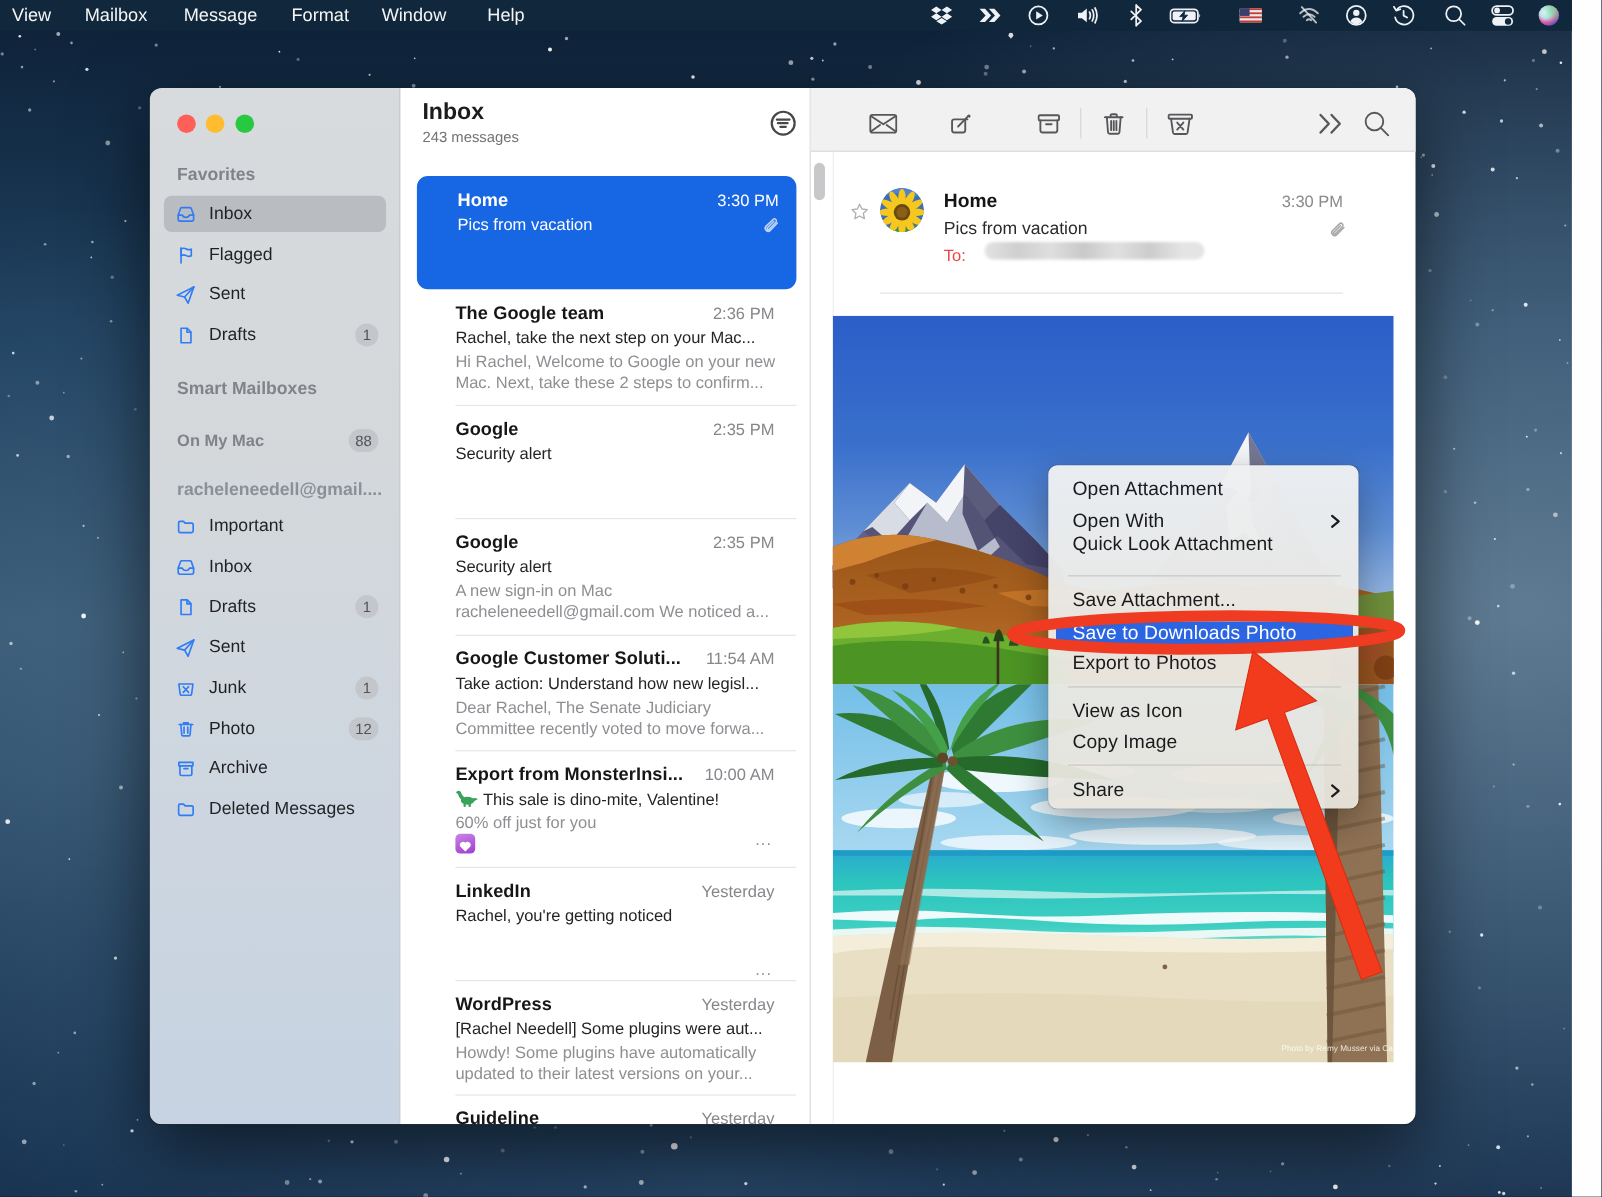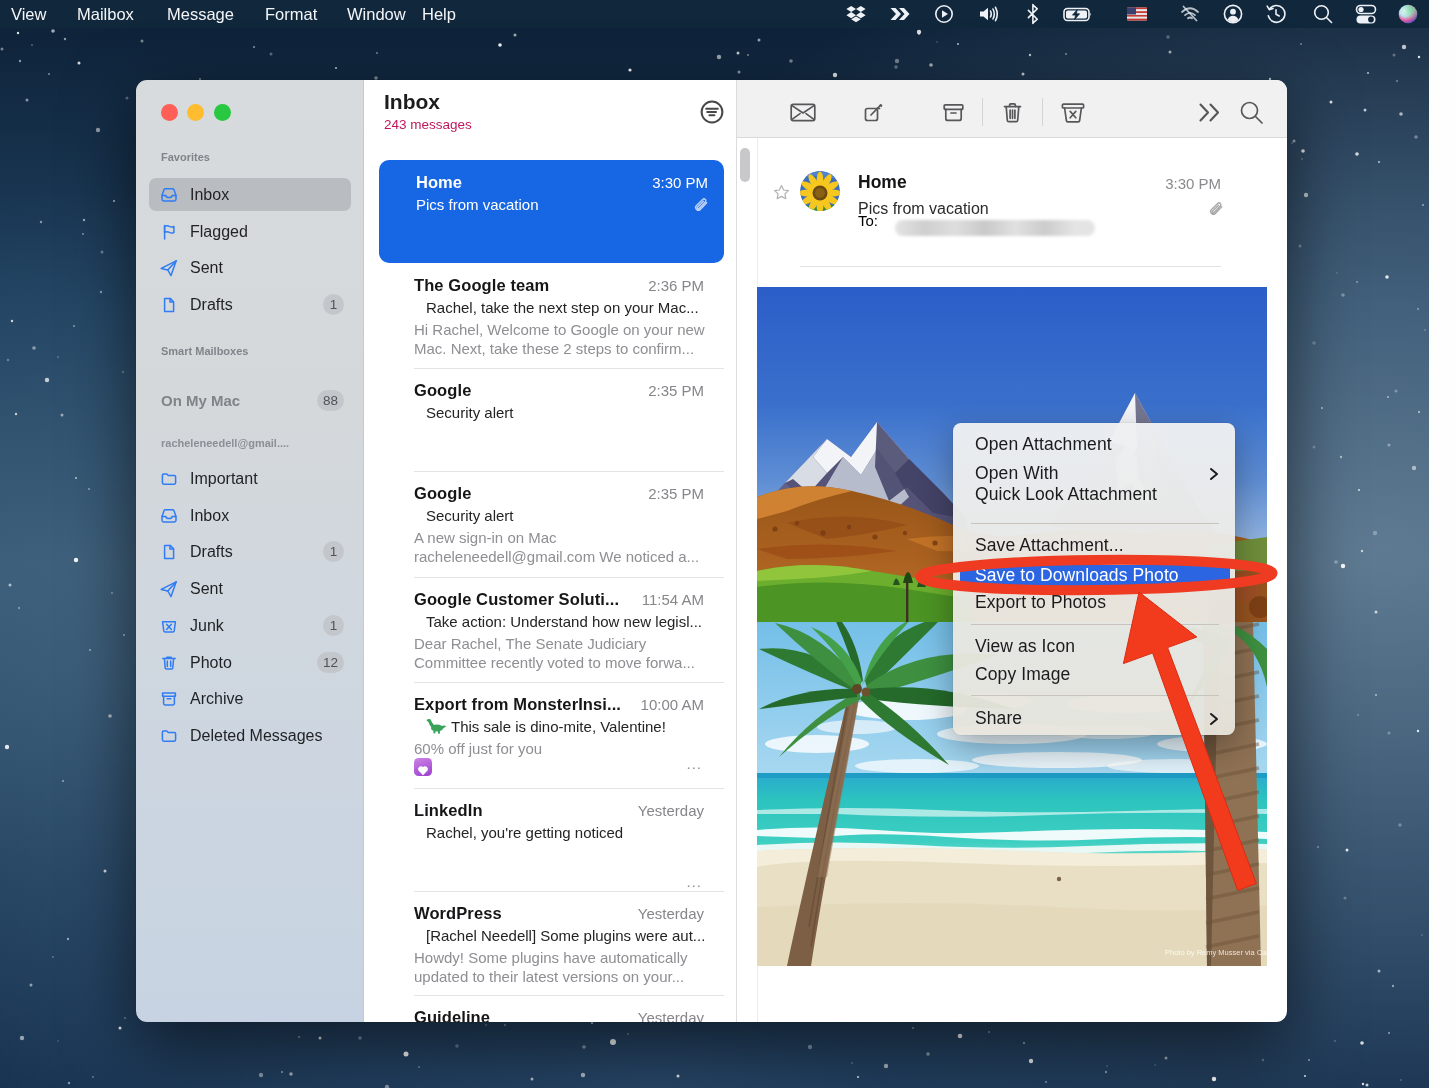--- a/index.html
+++ b/index.html
@@ -1,45 +1,45 @@
 <!DOCTYPE html>
 <html><head><meta charset="utf-8"><style>*{margin:0;padding:0;box-sizing:border-box}
 html,body{width:1456px;height:1088px;overflow:hidden;background:#0d2036}
 #root{position:relative;width:1456px;height:1088px;overflow:hidden;font-family:"Liberation Sans",sans-serif;-webkit-font-smoothing:antialiased}
 .abs{position:absolute}
 #menubar{position:absolute;left:0;top:0;width:1429px;height:28px;background:#11273c;color:#f4f6f8;font-size:16.5px}
 #menubar .mi{position:absolute;top:3.5px;line-height:21px}
 #win{position:absolute;left:136px;top:80px;width:1151px;height:942px;border-radius:11px;overflow:hidden;box-shadow:0 22px 70px rgba(0,0,0,.6),0 0 1px rgba(0,0,0,.4)}
 #sidebar{position:absolute;left:0;top:0;width:227px;height:942px;background:linear-gradient(180deg,#d8dbde 0%,#d4d8db 35%,#cdd6e0 70%,#c7d3e2 100%)}
-.sbhead{position:absolute;left:25px;font-size:11px;font-weight:bold;color:#80848a}
+.sbhead{position:absolute;left:25px;font-size:16px;font-weight:bold;color:#80848a}
 .sbrow{position:absolute;left:13px;width:202px;height:33px;border-radius:7px;color:#1f2124;font-size:16px}
 .sbrow .ic{position:absolute;left:10px;top:7px;width:19px;height:19px}
 .sbrow .lb{position:absolute;left:41px;top:6px;line-height:21px}
 .sbrow .badge{position:absolute;right:7px;top:6px;height:21px;min-width:21px;padding:0 6px;border-radius:11px;background:#c3c7cc;color:#505358;font-size:13.5px;text-align:center;line-height:21px}
 .sbsel{background:#b9bdc2}
 .tl{position:absolute;top:24px;width:17px;height:17px;border-radius:50%}
 #list{position:absolute;left:227px;top:0;width:374px;height:942px;background:#fff;border-left:1px solid #c8c8ca;border-right:1px solid #dcdcde}
 #list .lh-title{position:absolute;left:20px;top:10px;font-size:21px;font-weight:bold;color:#1c1c1e}
-#list .lh-sub{position:absolute;left:20px;top:37px;font-size:13.5px;color:#be185d}
+#list .lh-sub{position:absolute;left:20px;top:37px;font-size:13.5px;color:#737373}
 .msg{position:absolute;left:50px;right:14px}
 .msg .t1{position:absolute;left:0;top:0;font-size:16.5px;font-weight:bold;color:#161618;letter-spacing:.1px}
 .msg .tm{position:absolute;right:1px;top:1px;font-size:15px;color:#86868b}
-.msg .t2{position:absolute;left:12px;top:23px;font-size:15px;color:#242426}
+.msg .t2{position:absolute;left:0;top:23px;font-size:15px;color:#242426}
 .msg .t3{position:absolute;left:0;top:45px;font-size:15px;color:#8e8e93;line-height:18.5px;width:305px}
 .msg .tm{right:18px}
 .sep{position:absolute;left:50px;width:310px;height:1px;background:#e4e4e6}
 #selcard{position:absolute;left:15px;top:80px;width:345px;height:103px;border-radius:10px;background:#1766e3;color:#fff}
 #read{position:absolute;left:601px;top:0;width:550px;height:942px;background:#fff}
 #toolbar{position:absolute;left:0;top:0;width:550px;height:58px;background:#f1f1f2;border-bottom:1px solid #d9d9db}
 .tdiv{position:absolute;top:18px;width:1px;height:28px;background:#d4d4d6}
 #vhair{position:absolute;left:20px;top:58px;width:1px;height:884px;background:#ededee}
 #scrollpill{position:absolute;left:3px;top:68px;width:10px;height:34px;border-radius:5px;background:#c8c8ca}
 .hdr-t1{position:absolute;left:121px;top:92px;font-size:17.5px;font-weight:bold;color:#151517}
 .hdr-t2{position:absolute;left:121px;top:120px;font-size:16px;color:#2b2b2d}
-.hdr-t3{position:absolute;left:121px;top:132px;font-size:15px;color:#000000}
+.hdr-t3{position:absolute;left:121px;top:144px;font-size:15px;color:#ef4444}
 .hdr-tm{position:absolute;right:66px;top:95px;font-size:15px;color:#8a8a8e}
 #blur-addr{position:absolute;left:158px;top:140px;width:200px;height:16px;border-radius:8px;background:linear-gradient(90deg,#e3e3e3,#cfcfcf 15%,#dedede 30%,#c9c9c9 45%,#e0e0e0 60%,#cccccc 75%,#e4e4e4 90%);filter:blur(1.5px)}
 #hdrsep{position:absolute;left:63px;top:186px;width:421px;height:1px;background:#e2e2e4}
 #cmenu{position:absolute;left:953px;top:423px;width:282px;height:312px;border-radius:8px;background:linear-gradient(180deg,rgba(238,240,242,.97),rgba(234,233,228,.96) 55%,rgba(232,229,220,.95));box-shadow:0 12px 34px rgba(0,0,0,.33),0 0 1px rgba(0,0,0,.35)}
 .cmi{position:absolute;left:22px;font-size:17.5px;color:#1b1b1d;letter-spacing:.1px}
 .cmsep{position:absolute;left:18px;width:248px;height:1px;background:#c8c4bd}
 .cmhl{position:absolute;left:7px;top:142px;width:270px;height:22px;background:#2b65e2}
 </style></head><body>
 <div id="root">
     <svg width="1456" height="1088" viewBox="0 0 1456 1088" style="position:absolute;left:0;top:0">
@@ -323,21 +323,21 @@
       <circle cx="500" cy="45" r="1.8" fill="#fff" opacity="0.95"></circle>
       <circle cx="630" cy="70" r="1.6" fill="#fff" opacity="0.95"></circle>
     </svg>
     <div class="abs" style="left:1429px;top:0;width:27px;height:1088px;background:#fefefe"></div>
     <div id="menubar">
       <span class="mi" style="left:11px">View</span>
       <span class="mi" style="left:77px">Mailbox</span>
       <span class="mi" style="left:167px">Message</span>
       <span class="mi" style="left:265px">Format</span>
       <span class="mi" style="left:347px">Window</span>
-      <span class="mi" style="left:422px">Help</span>
+      <span class="mi" style="left:443px">Help</span>
       <div class="abs" style="left:845px;top:3px;width:22px;height:22px"><svg width="22" height="22" viewBox="0 0 22 22" style="">
           <path fill="#eef2f6" d="M11 3 L6.2 6.1 L11 9.2 L6.2 12.3 L1.4 9.2 L6.2 6.1 L1.4 3 L6.2 -0.1 Z" transform="translate(0,3)"></path>
           <path fill="#eef2f6" d="M11 3 L15.8 6.1 L11 9.2 L15.8 12.3 L20.6 9.2 L15.8 6.1 L20.6 3 L15.8 -0.1 Z" transform="translate(0,3)"></path>
           <path fill="#eef2f6" d="M6.2 13.3 L11 10.4 L15.8 13.3 L11 16.3 Z" transform="translate(0,3)"></path>
         </svg></div>
       <div class="abs" style="left:889px;top:3px;width:22px;height:22px"><svg width="22" height="22" viewBox="0 0 22 22" style="">
           <path fill="#eef2f6" d="M1.5 5 L6.5 5 L12 11 L6.5 17 L1.5 17 L7 11 Z"></path>
           <path fill="#eef2f6" d="M10 5 L15 5 L20.5 11 L15 17 L10 17 L15.5 11 Z"></path>
         </svg></div>
       <div class="abs" style="left:933px;top:3px;width:22px;height:22px"><svg width="22" height="22" viewBox="0 0 22 22" style="">

